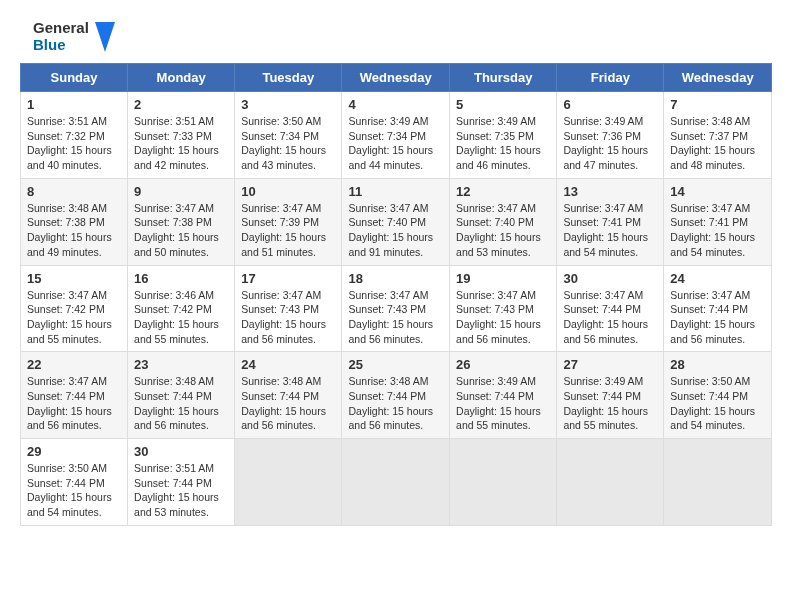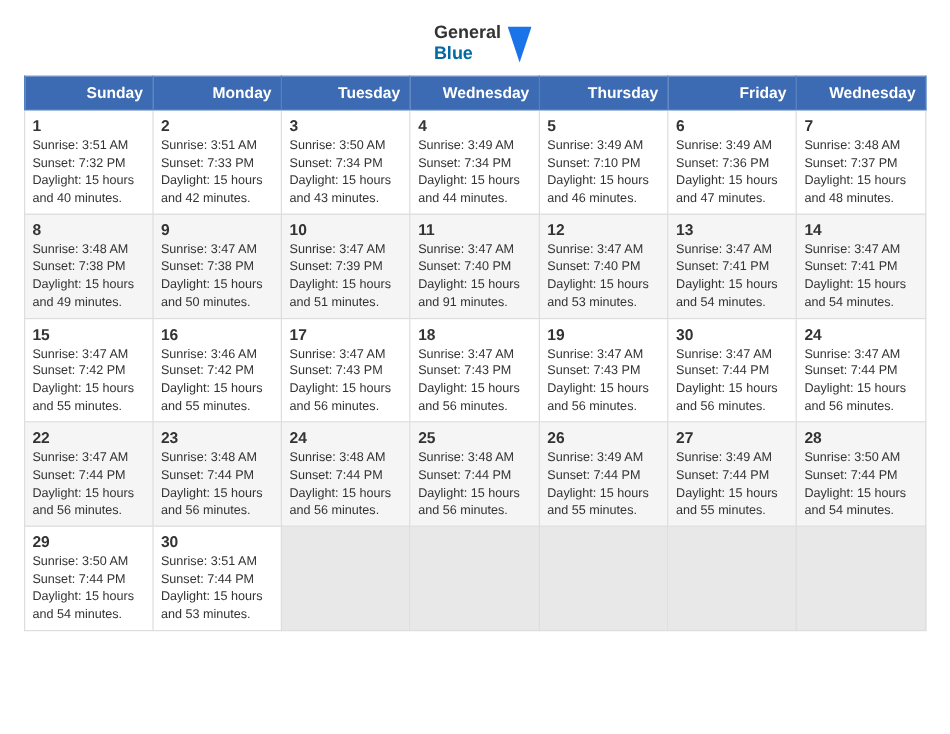--- a/index.html
+++ b/index.html
@@ -5,21 +5,21 @@
     * { box-sizing: border-box; margin: 0; padding: 0; }
     body {
       font-family: Arial, sans-serif;
       background: #fff;
       width: 792px;
       min-height: 612px;
       padding: 20px;
     }
     .header {
       display: flex;
-      justify-content: center;
+      justify-content: flex-start;
       align-items: flex-start;
       margin-bottom: 10px;
       margin-left: 13px;
     }
     .logo {
       display: flex;
       align-items: center;
       gap: 6px;
     }
     .title-block {
@@ -35,21 +35,21 @@
       color: #555;
     }
     .calendar {
       width: 100%;
       border-collapse: collapse;
       border: 1px solid #ccc;
     }
     .calendar th {
       background-color: #3d6bb3;
       color: #fff;
-      text-align: right;
+      text-align: center;
       padding: 6px 8px;
       font-size: 13px;
       font-weight: bold;
       border: 1px solid #5580c0;
     }
     .calendar td {
       vertical-align: top;
       border: 1px solid #ddd;
       padding: 5px 6px;
       font-size: 10.5px;
@@ -136,21 +136,21 @@
         <div class="cell-text">
           <span>Sunrise: 3:49 AM</span><br>
           <span>Sunset: 7:34 PM</span><br>
           <span>Daylight: 15 hours and 44 minutes.</span>
         </div>
       </td>
         <td>
         <span class="day-number">5</span>
         <div class="cell-text">
           <span>Sunrise: 3:49 AM</span><br>
-          <span>Sunset: 7:10 PM</span><br>
+          <span>Sunset: 7:35 PM</span><br>
           <span>Daylight: 15 hours and 46 minutes.</span>
         </div>
       </td>
         <td>
         <span class="day-number">6</span>
         <div class="cell-text">
           <span>Sunrise: 3:49 AM</span><br>
           <span>Sunset: 7:36 PM</span><br>
           <span>Daylight: 15 hours and 47 minutes.</span>
         </div>

